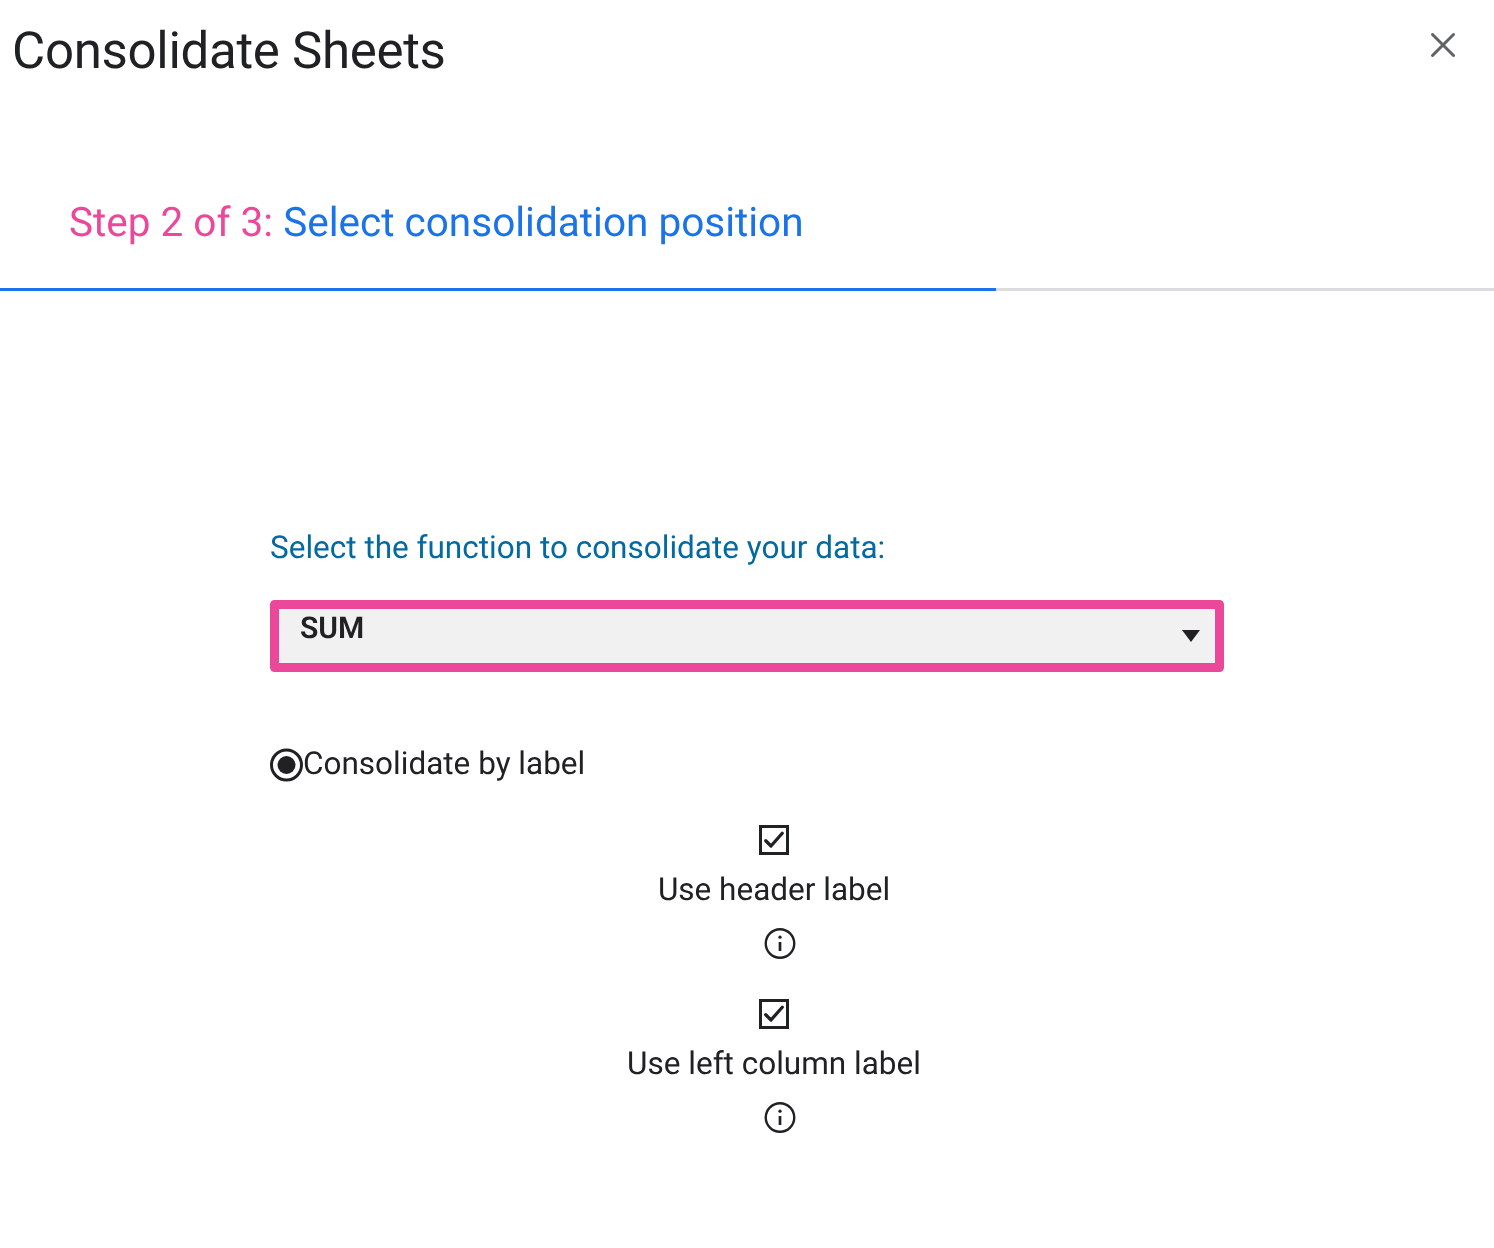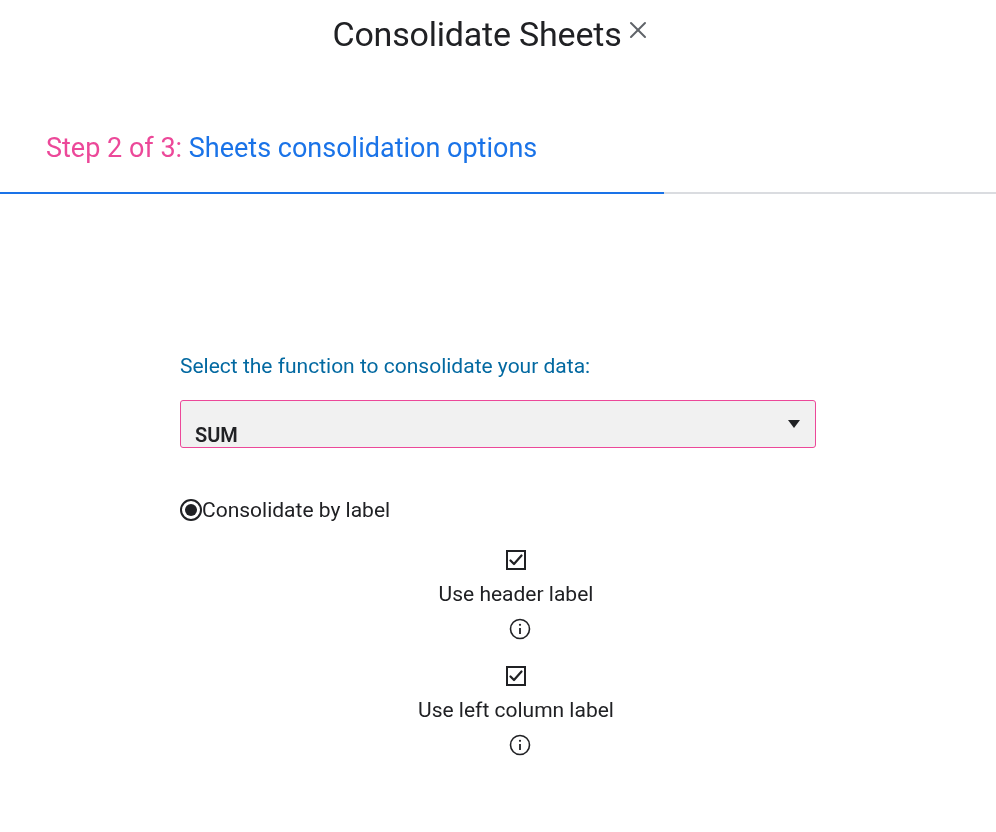--- a/index.html
+++ b/index.html
@@ -9,21 +9,21 @@
     }
     body {
       font-family: -apple-system, BlinkMacSystemFont, "Segoe UI", Roboto, Arial, sans-serif;
       background: #fff;
       width: 996px;
       height: 832px;
       color: #202124;
     }
     .header {
       display: flex;
-      justify-content: center;
+      justify-content: space-between;
       align-items: flex-start;
       padding: 14px 18px 0 8px;
     }
     .title {
       font-size: 34px;
       font-weight: 400;
       color: #202124;
       letter-spacing: -0.2px;
     }
     .close-btn {
@@ -73,29 +73,29 @@
       color: #0369a1;
       margin-bottom: 22px;
     }
     .select-wrap {
       position: relative;
       width: 100%;
     }
     .select {
       width: 100%;
       height: 48px;
-      border: 1px solid #ec4899;
+      border: 6px solid #ec4899;
       background: #f1f1f1;
       border-radius: 3px;
       padding: 0 44px 0 14px;
       font-size: 20px;
       font-weight: 600;
       color: #202124;
       display: flex;
-      align-items: flex-end;
+      align-items: flex-start;
       cursor: pointer;
     }
     .select-caret {
       position: absolute;
       right: 16px;
       top: 50%;
       transform: translateY(-50%);
       pointer-events: none;
     }
     .select-caret svg {
@@ -197,21 +197,21 @@
   <div class="title">Consolidate Sheets</div>
   <div class="close-btn">
     <svg viewBox="0 0 24 24" fill="none" stroke="#5f6368" stroke-width="2" stroke-linecap="round">
       <line x1="5" y1="5" x2="19" y2="19"></line>
       <line x1="19" y1="5" x2="5" y2="19"></line>
     </svg>
   </div>
 </div>
 
 <div class="step-row">
-  <span class="step-prefix">Step 2 of 3: </span><span class="step-title">Sheets consolidation options</span>
+  <span class="step-prefix">Step 2 of 3: </span><span class="step-title">Select consolidation position</span>
 </div>
 
 <div class="progress">
   <div class="progress-seg done"></div>
   <div class="progress-seg done"></div>
   <div class="progress-seg pending"></div>
 </div>
 
 <div class="content">
 

